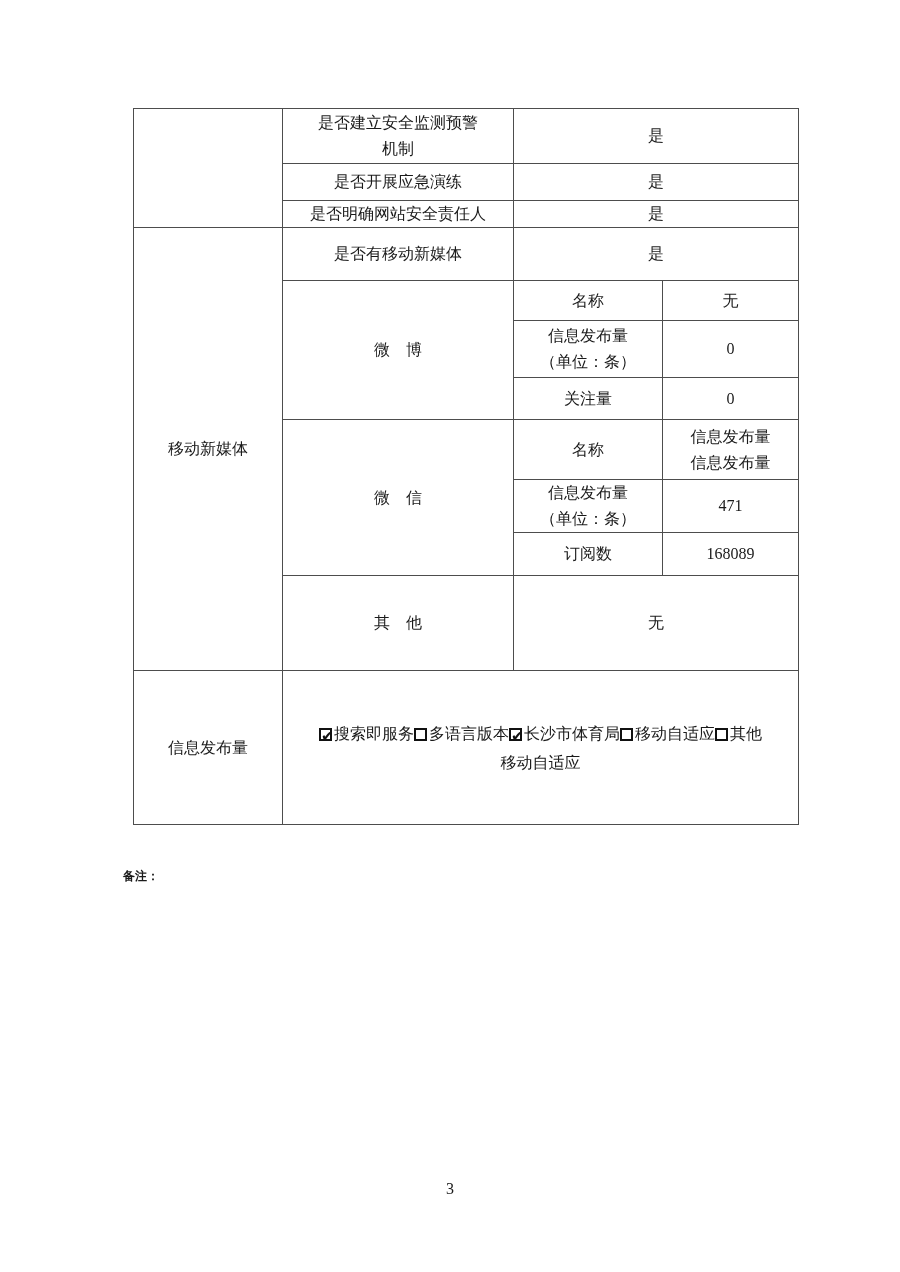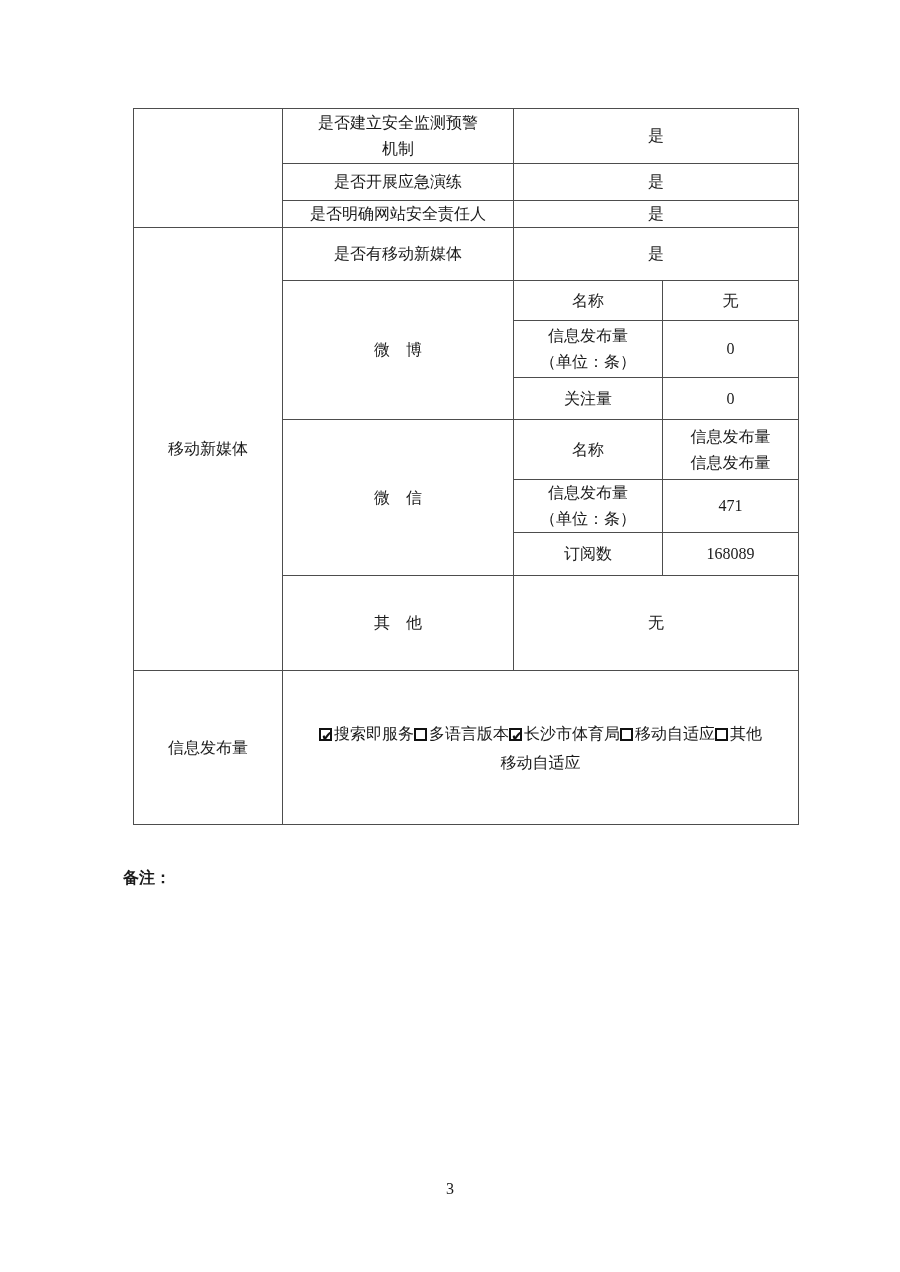--- a/index.html
+++ b/index.html
@@ -53,21 +53,21 @@
     position: absolute;
     left: 0px; top: -9px;
     font-size: 15px;
     font-weight: bold;
     color: #111111;
     font-family: "DejaVu Sans", sans-serif;
   }
   .note {
     position: absolute;
     left: 123px; top: 868px;
-    font-size: 16px;
+    font-size: 12px;
     font-weight: bold;
   }
   .page-num {
     position: absolute;
     left: 0; top: 1180px;
     width: 100%;
     text-align: center;
     font-size: 16px;
   }
 </style>

